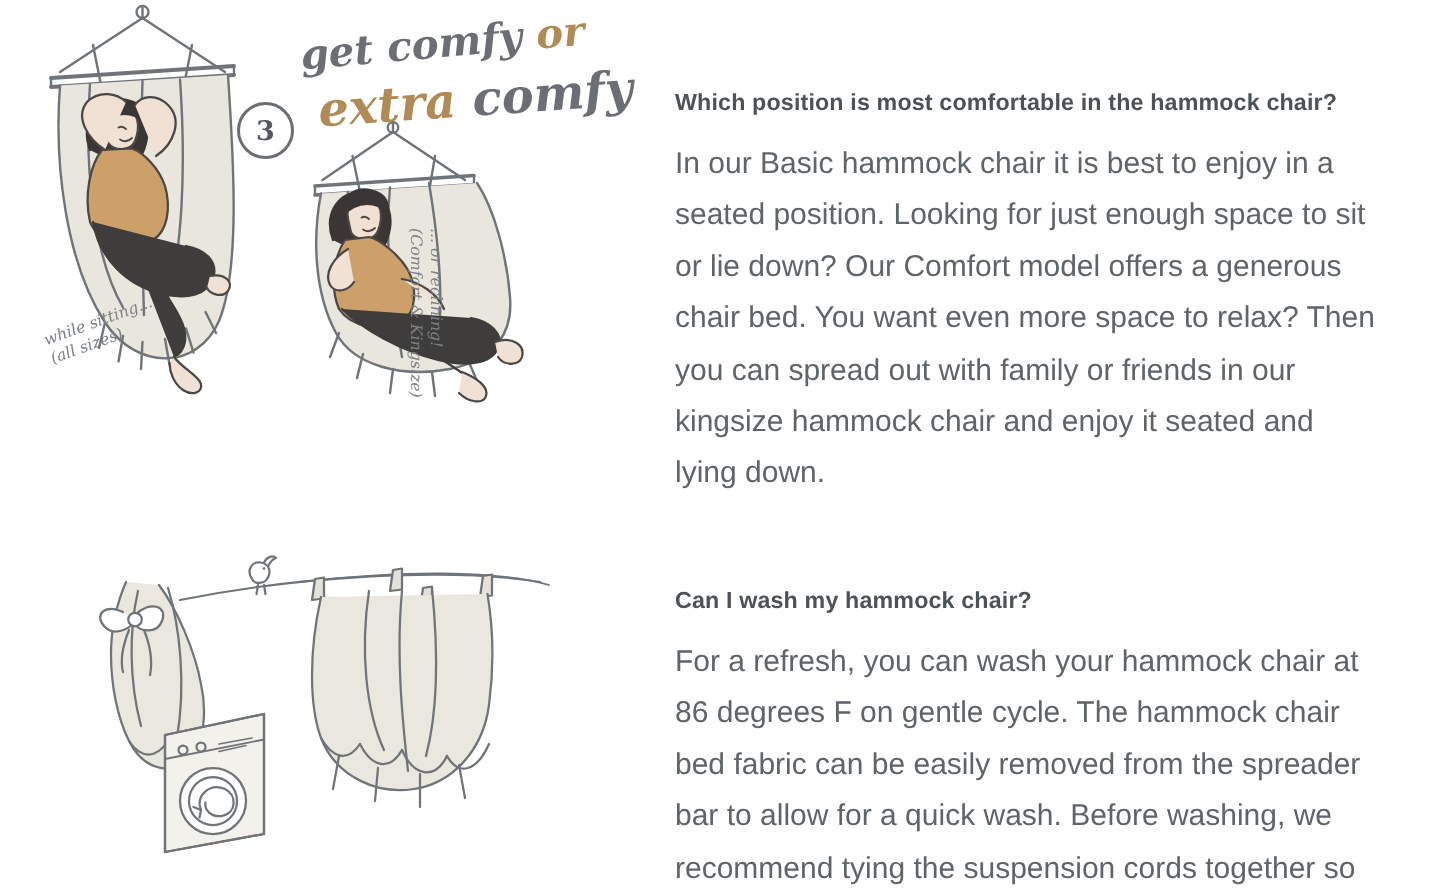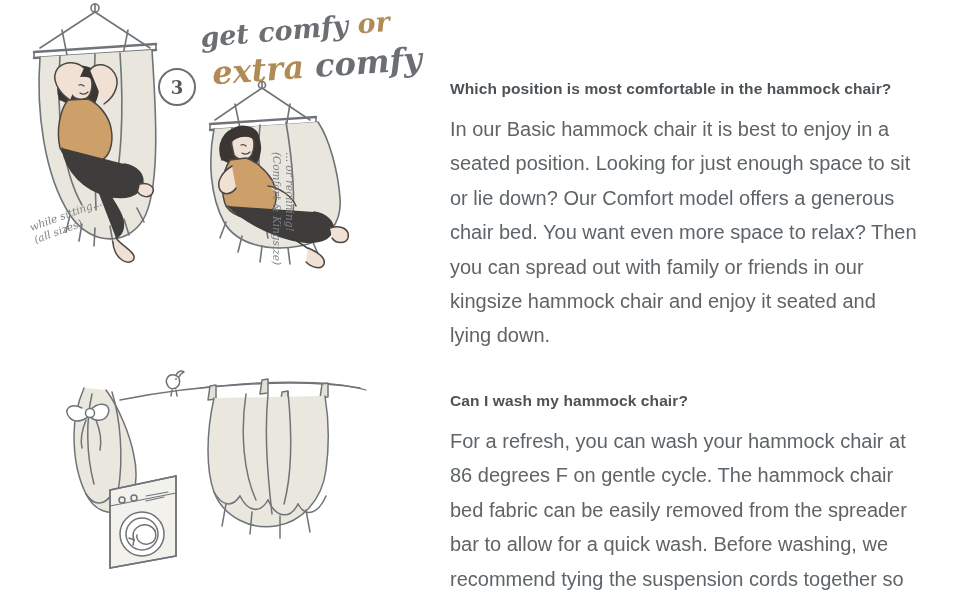--- a/index.html
+++ b/index.html
@@ -33,21 +33,21 @@
   .illus-col {
     width: 450px;
     flex: 0 0 450px;
     position: relative;
     height: 100%;
   }
   .text-col {
     flex: 1 1 auto;
     padding-right: 30px;
   }
-  .row-1 .text-col { padding-top: 80px; }
+  .row-1 .text-col { padding-top: 60px; }
   .row-2 .text-col { padding-top: 48px; }
 
   .q-title {
     font-size: 15.5px;
     font-weight: bold;
     color: #4d5256;
     margin: 0 0 14px 0;
     letter-spacing: 0.1px;
   }
   .q-body {

